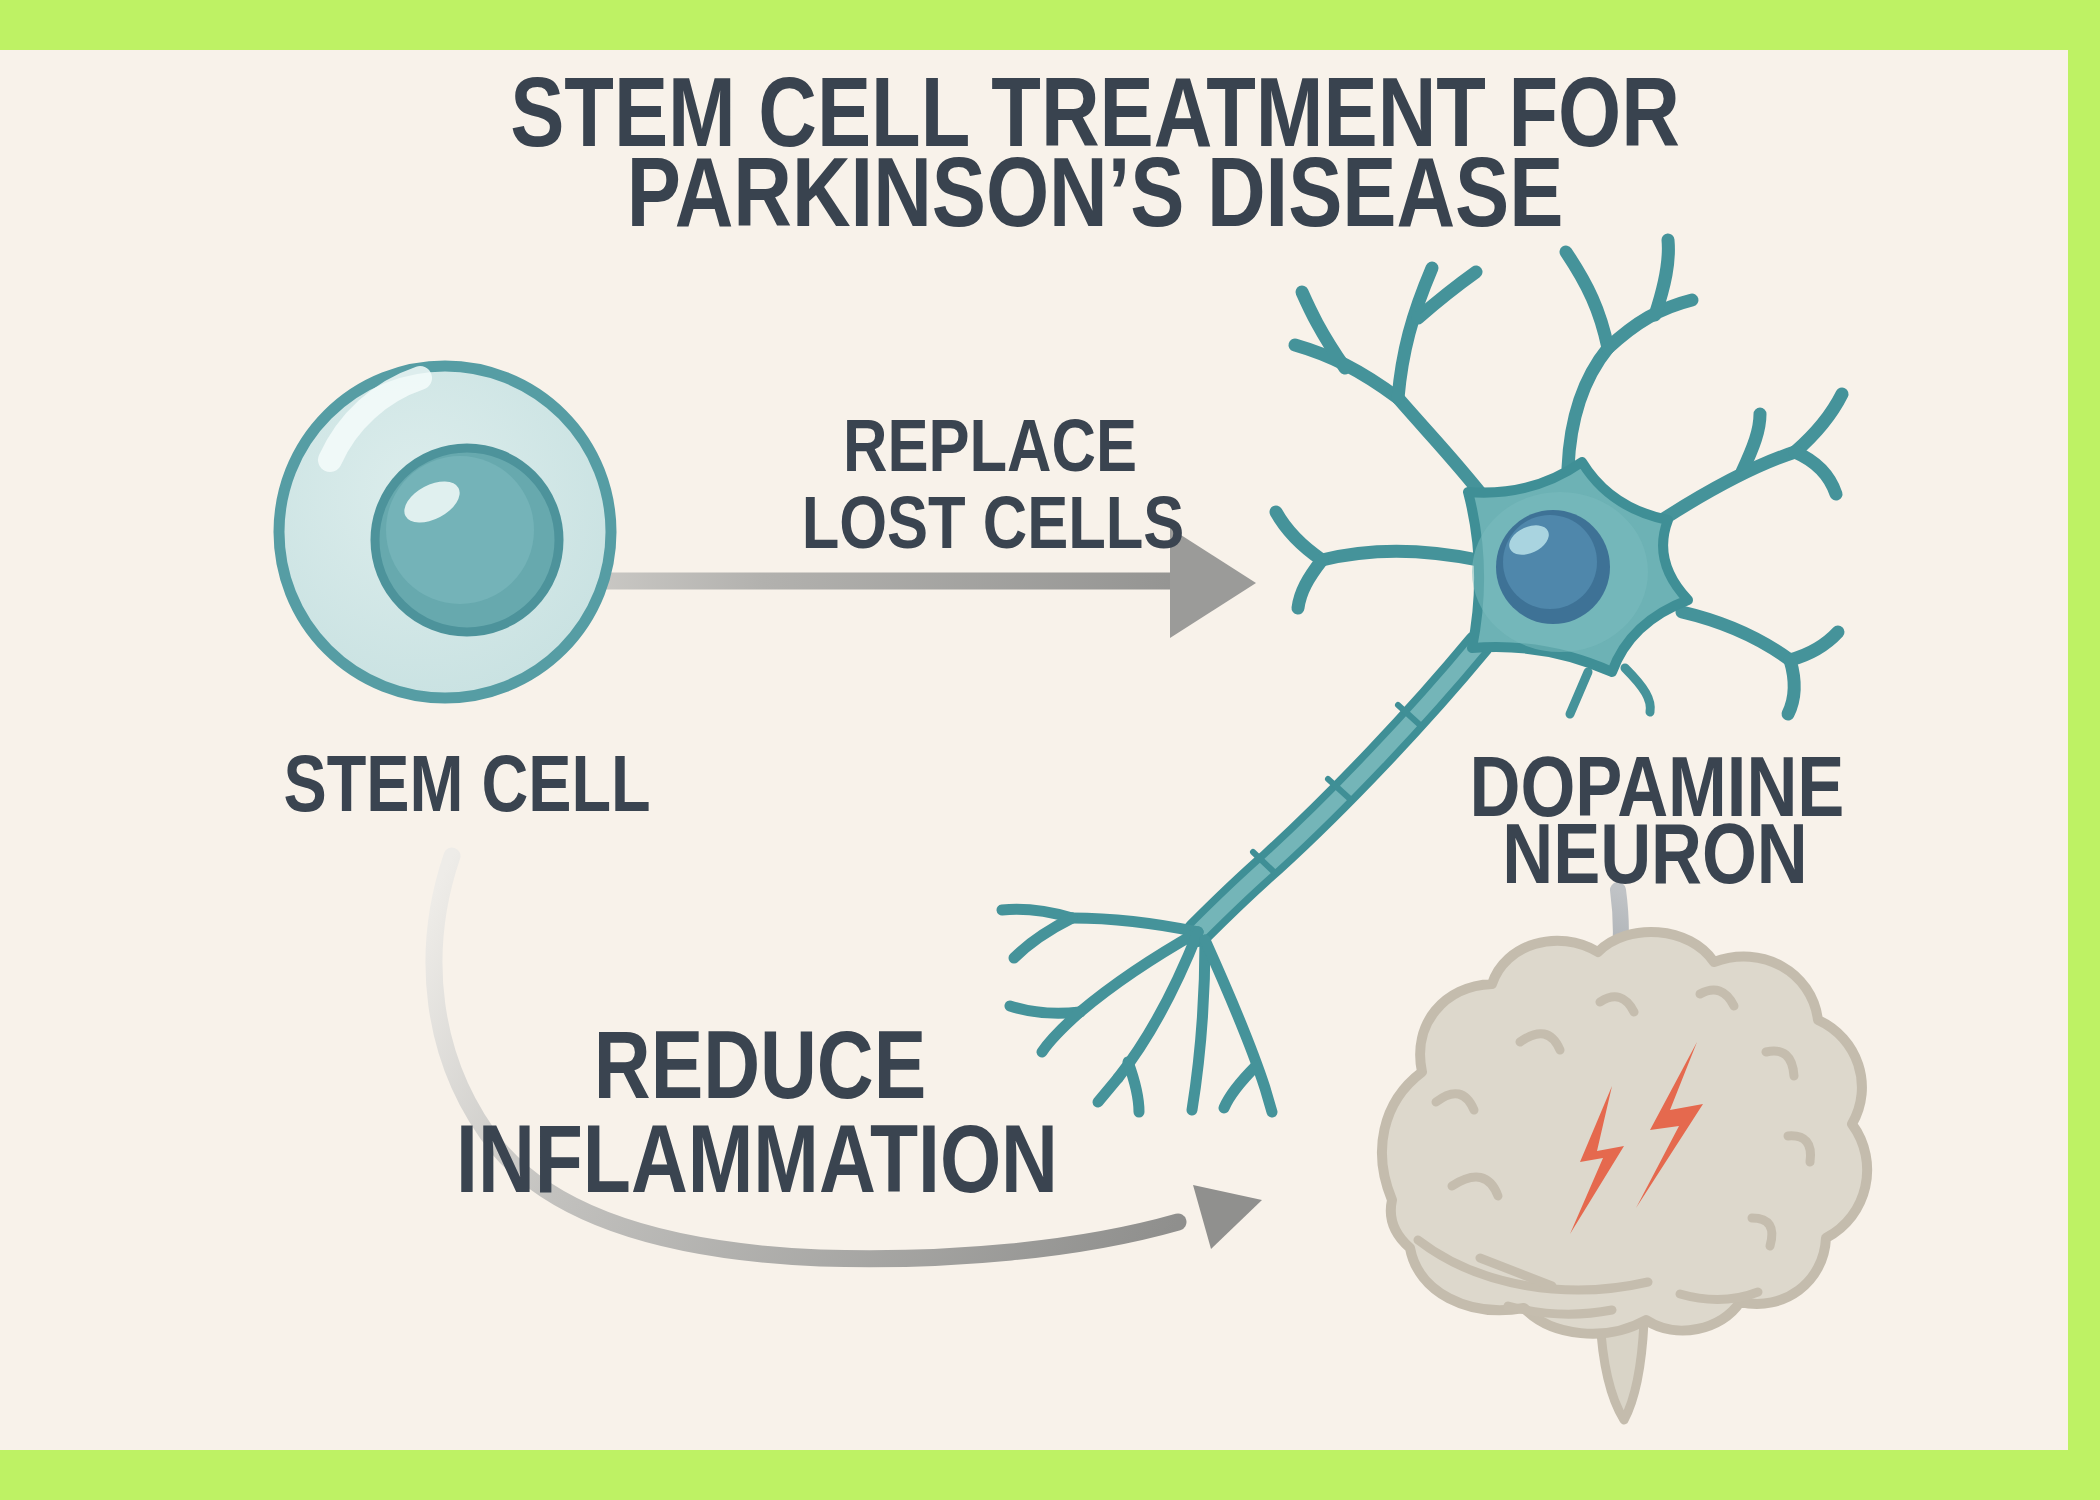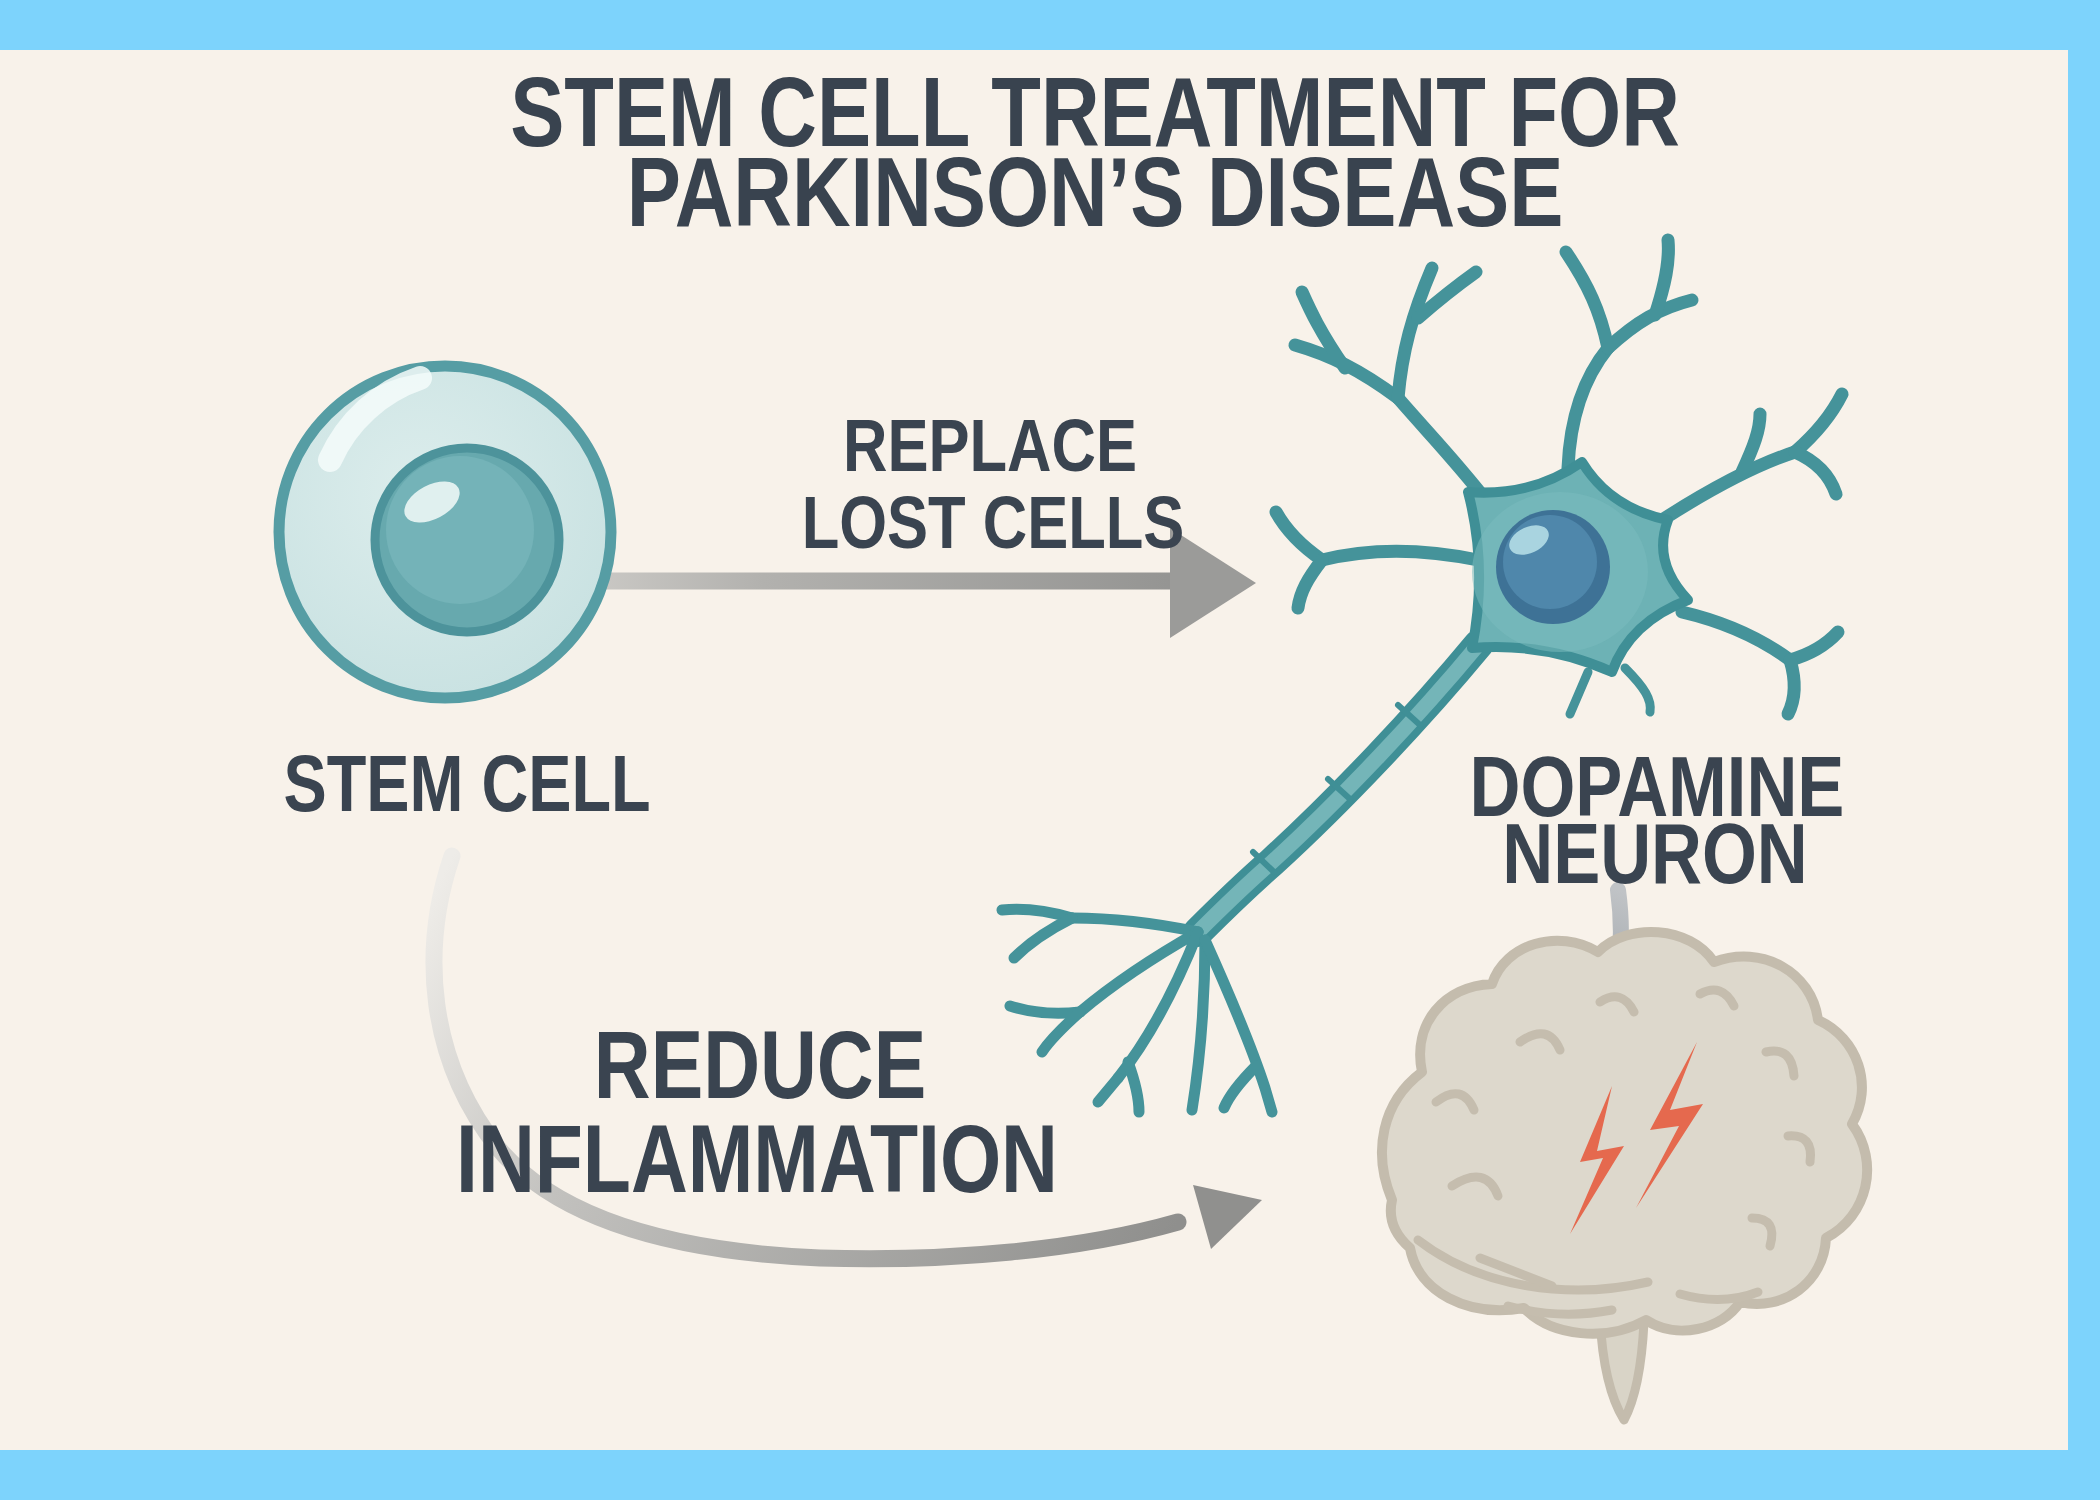--- a/index.html
+++ b/index.html
@@ -1,16 +1,16 @@
 <!DOCTYPE html>
 <html><head>
 <meta charset="utf-8">
 <style>
   html,body{margin:0;padding:0;background:#ffffff;}
-  #stage{position:relative;width:2100px;height:1500px;background:#7dd3fc;overflow:hidden;
+  #stage{position:relative;width:2100px;height:1500px;background:#bef264;overflow:hidden;
          font-family:"Liberation Sans",sans-serif;}
   #canvas{position:absolute;left:0;top:50px;width:2068px;height:1400px;background:#f8f2ea;}
   #art{position:absolute;left:0;top:0;width:2100px;height:1500px;}
   .lbl{position:absolute;font-weight:700;color:#3a4450;white-space:nowrap;
        transform:translateX(-50%) scaleX(0.82);transform-origin:center top;
        font-family:"Liberation Sans",sans-serif;line-height:1;}
   .title{color:#39434f;}
 </style>
 </head>
 <body>

